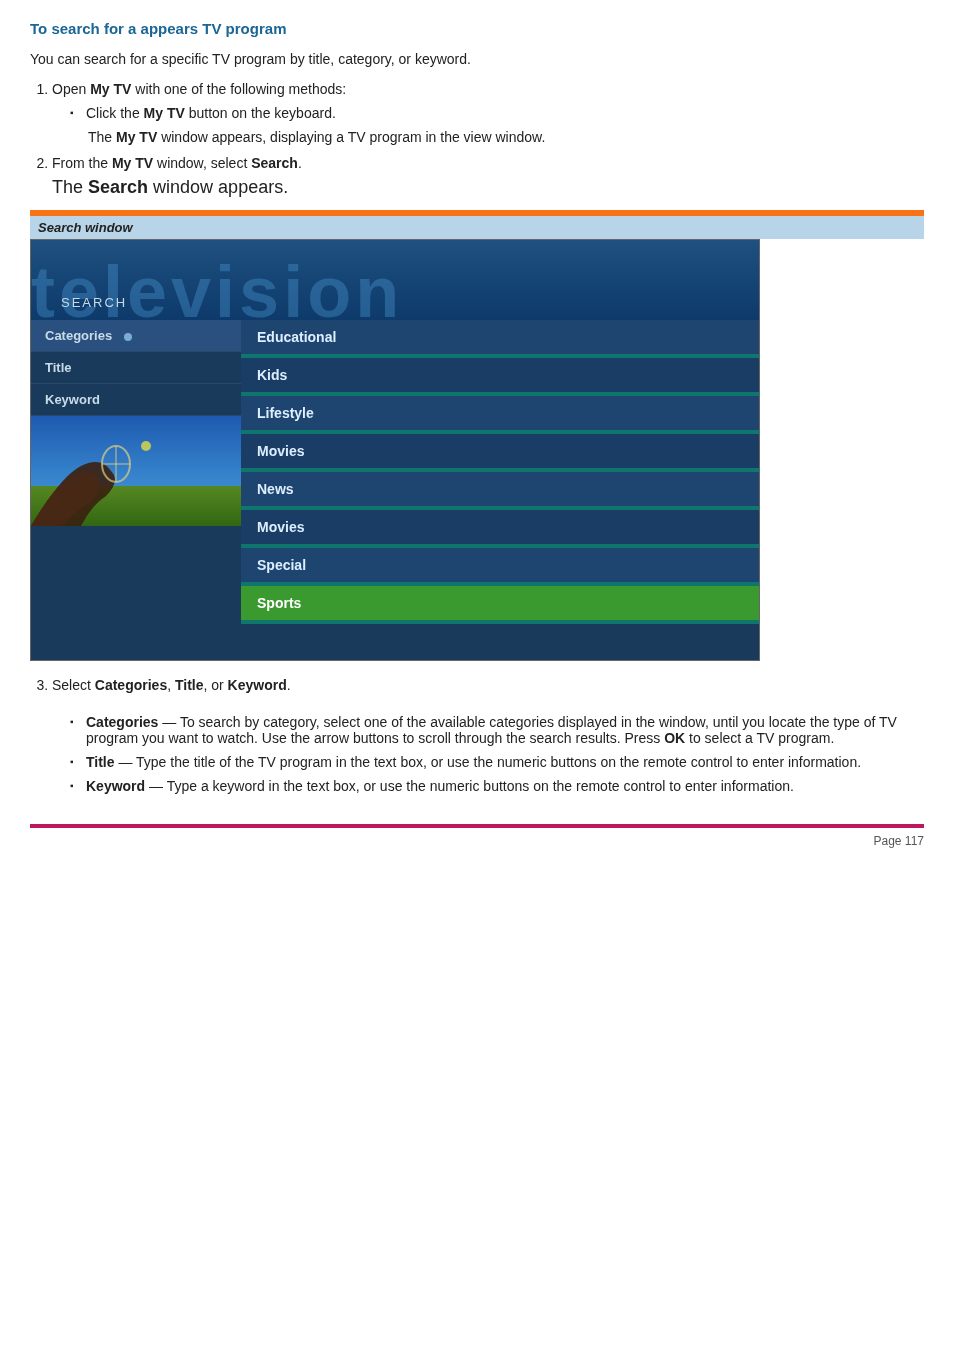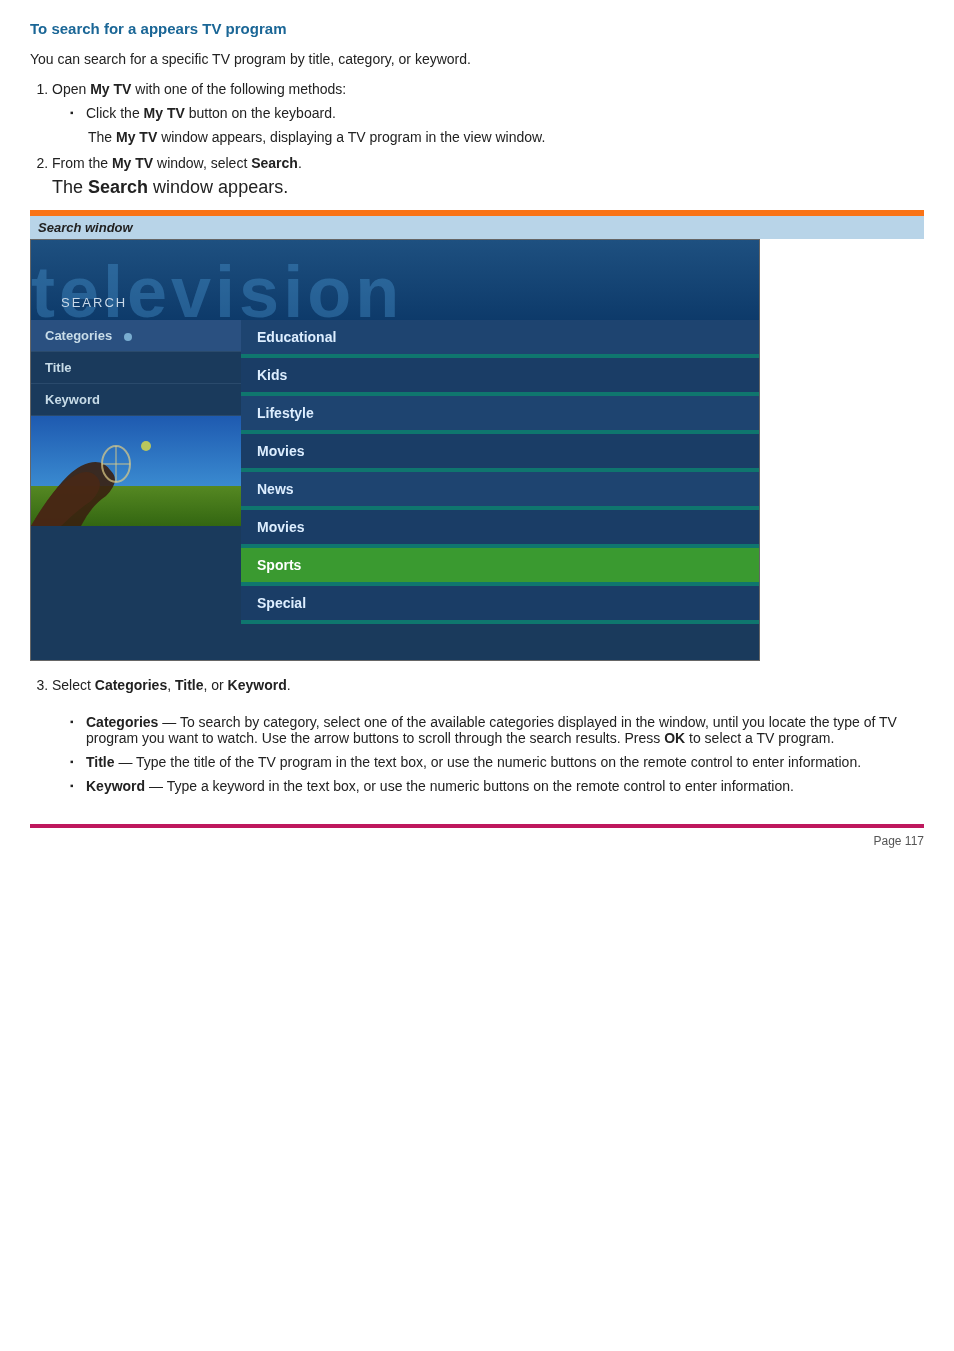--- a/index.html
+++ b/index.html
@@ -328,22 +328,22 @@
       </div>
     </div>
 
     <div class="right-panel">
       <div class="category-item">Educational</div>
       <div class="category-item">Kids</div>
       <div class="category-item">Lifestyle</div>
       <div class="category-item">Movies</div>
       <div class="category-item">News</div>
       <div class="category-item">Movies</div>
+      <div class="category-item">Special</div>
       <div class="category-item selected">Sports</div>
-      <div class="category-item">Special</div>
     </div>
 
   </div>
 </div>
 
 <ol class="main-list" start="3">
   <li>
     <span>Select <b>Categories</b>, <b>Title</b>, or <b>Keyword</b>.</span>
 
     <ul class="sub-list" style="margin-top:21px;">

